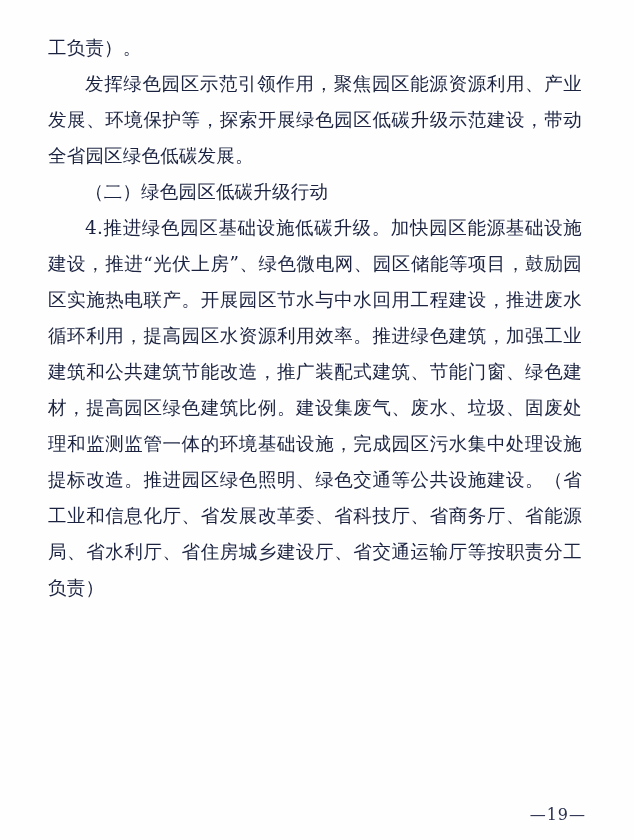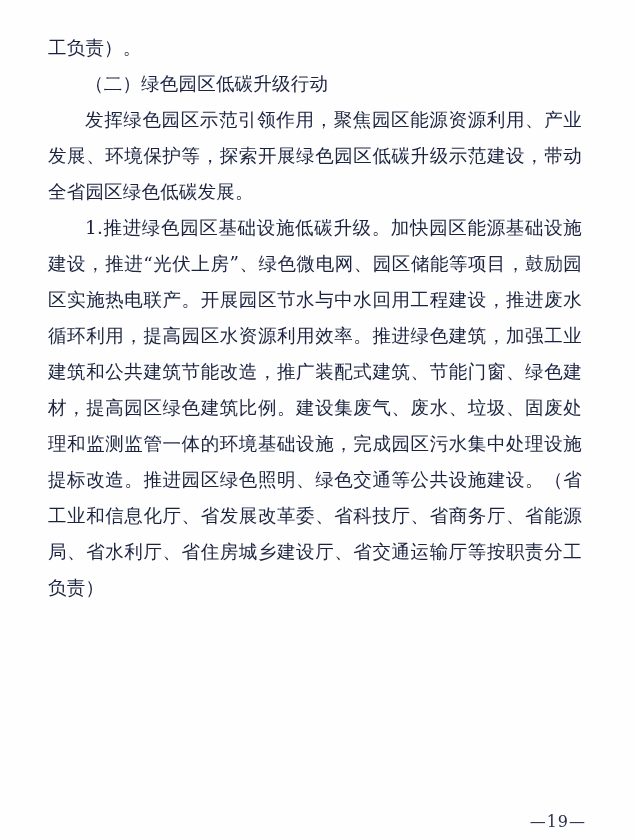--- a/index.html
+++ b/index.html
@@ -36,32 +36,32 @@
   }
   .para.indent2 {
     text-indent: 37px;
   }
   .para.indent-heading {
     text-indent: 37px;
   }
   .page-number {
     position: absolute;
     right: 48px;
-    bottom: 9px;
+    bottom: 16px;
     font-size: 16px;
     letter-spacing: 1px;
     color: #2a3050;
     font-family: "DejaVu Serif", "Liberation Serif", serif;
     text-align: right;
   }
 </style>
 </head>
 <body>
 
 <div class="page">
   <div class="doc-body">
     <p class="para">工负责）。</p>
+    <p class="para indent2">发挥绿色园区示范引领作用，聚焦园区能源资源利用、产业发展、环境保护等，探索开展绿色园区低碳升级示范建设，带动全省园区绿色低碳发展。</p>
     <p class="para indent-heading">（二）绿色园区低碳升级行动</p>
-    <p class="para indent2">发挥绿色园区示范引领作用，聚焦园区能源资源利用、产业发展、环境保护等，探索开展绿色园区低碳升级示范建设，带动全省园区绿色低碳发展。</p>
-    <p class="para indent2">1.推进绿色园区基础设施低碳升级。加快园区能源基础设施建设，推进“光伏上房”、绿色微电网、园区储能等项目，鼓励园区实施热电联产。开展园区节水与中水回用工程建设，推进废水循环利用，提高园区水资源利用效率。推进绿色建筑，加强工业建筑和公共建筑节能改造，推广装配式建筑、节能门窗、绿色建材，提高园区绿色建筑比例。建设集废气、废水、垃圾、固废处理和监测监管一体的环境基础设施，完成园区污水集中处理设施提标改造。推进园区绿色照明、绿色交通等公共设施建设。（省工业和信息化厅、省发展改革委、省科技厅、省商务厅、省能源局、省水利厅、省住房城乡建设厅、省交通运输厅等按职责分工负责）</p>
+    <p class="para indent2">4.推进绿色园区基础设施低碳升级。加快园区能源基础设施建设，推进“光伏上房”、绿色微电网、园区储能等项目，鼓励园区实施热电联产。开展园区节水与中水回用工程建设，推进废水循环利用，提高园区水资源利用效率。推进绿色建筑，加强工业建筑和公共建筑节能改造，推广装配式建筑、节能门窗、绿色建材，提高园区绿色建筑比例。建设集废气、废水、垃圾、固废处理和监测监管一体的环境基础设施，完成园区污水集中处理设施提标改造。推进园区绿色照明、绿色交通等公共设施建设。（省工业和信息化厅、省发展改革委、省科技厅、省商务厅、省能源局、省水利厅、省住房城乡建设厅、省交通运输厅等按职责分工负责）</p>
   </div>
   <div class="page-number">—19—</div>
 </div>
 
 </body></html>

